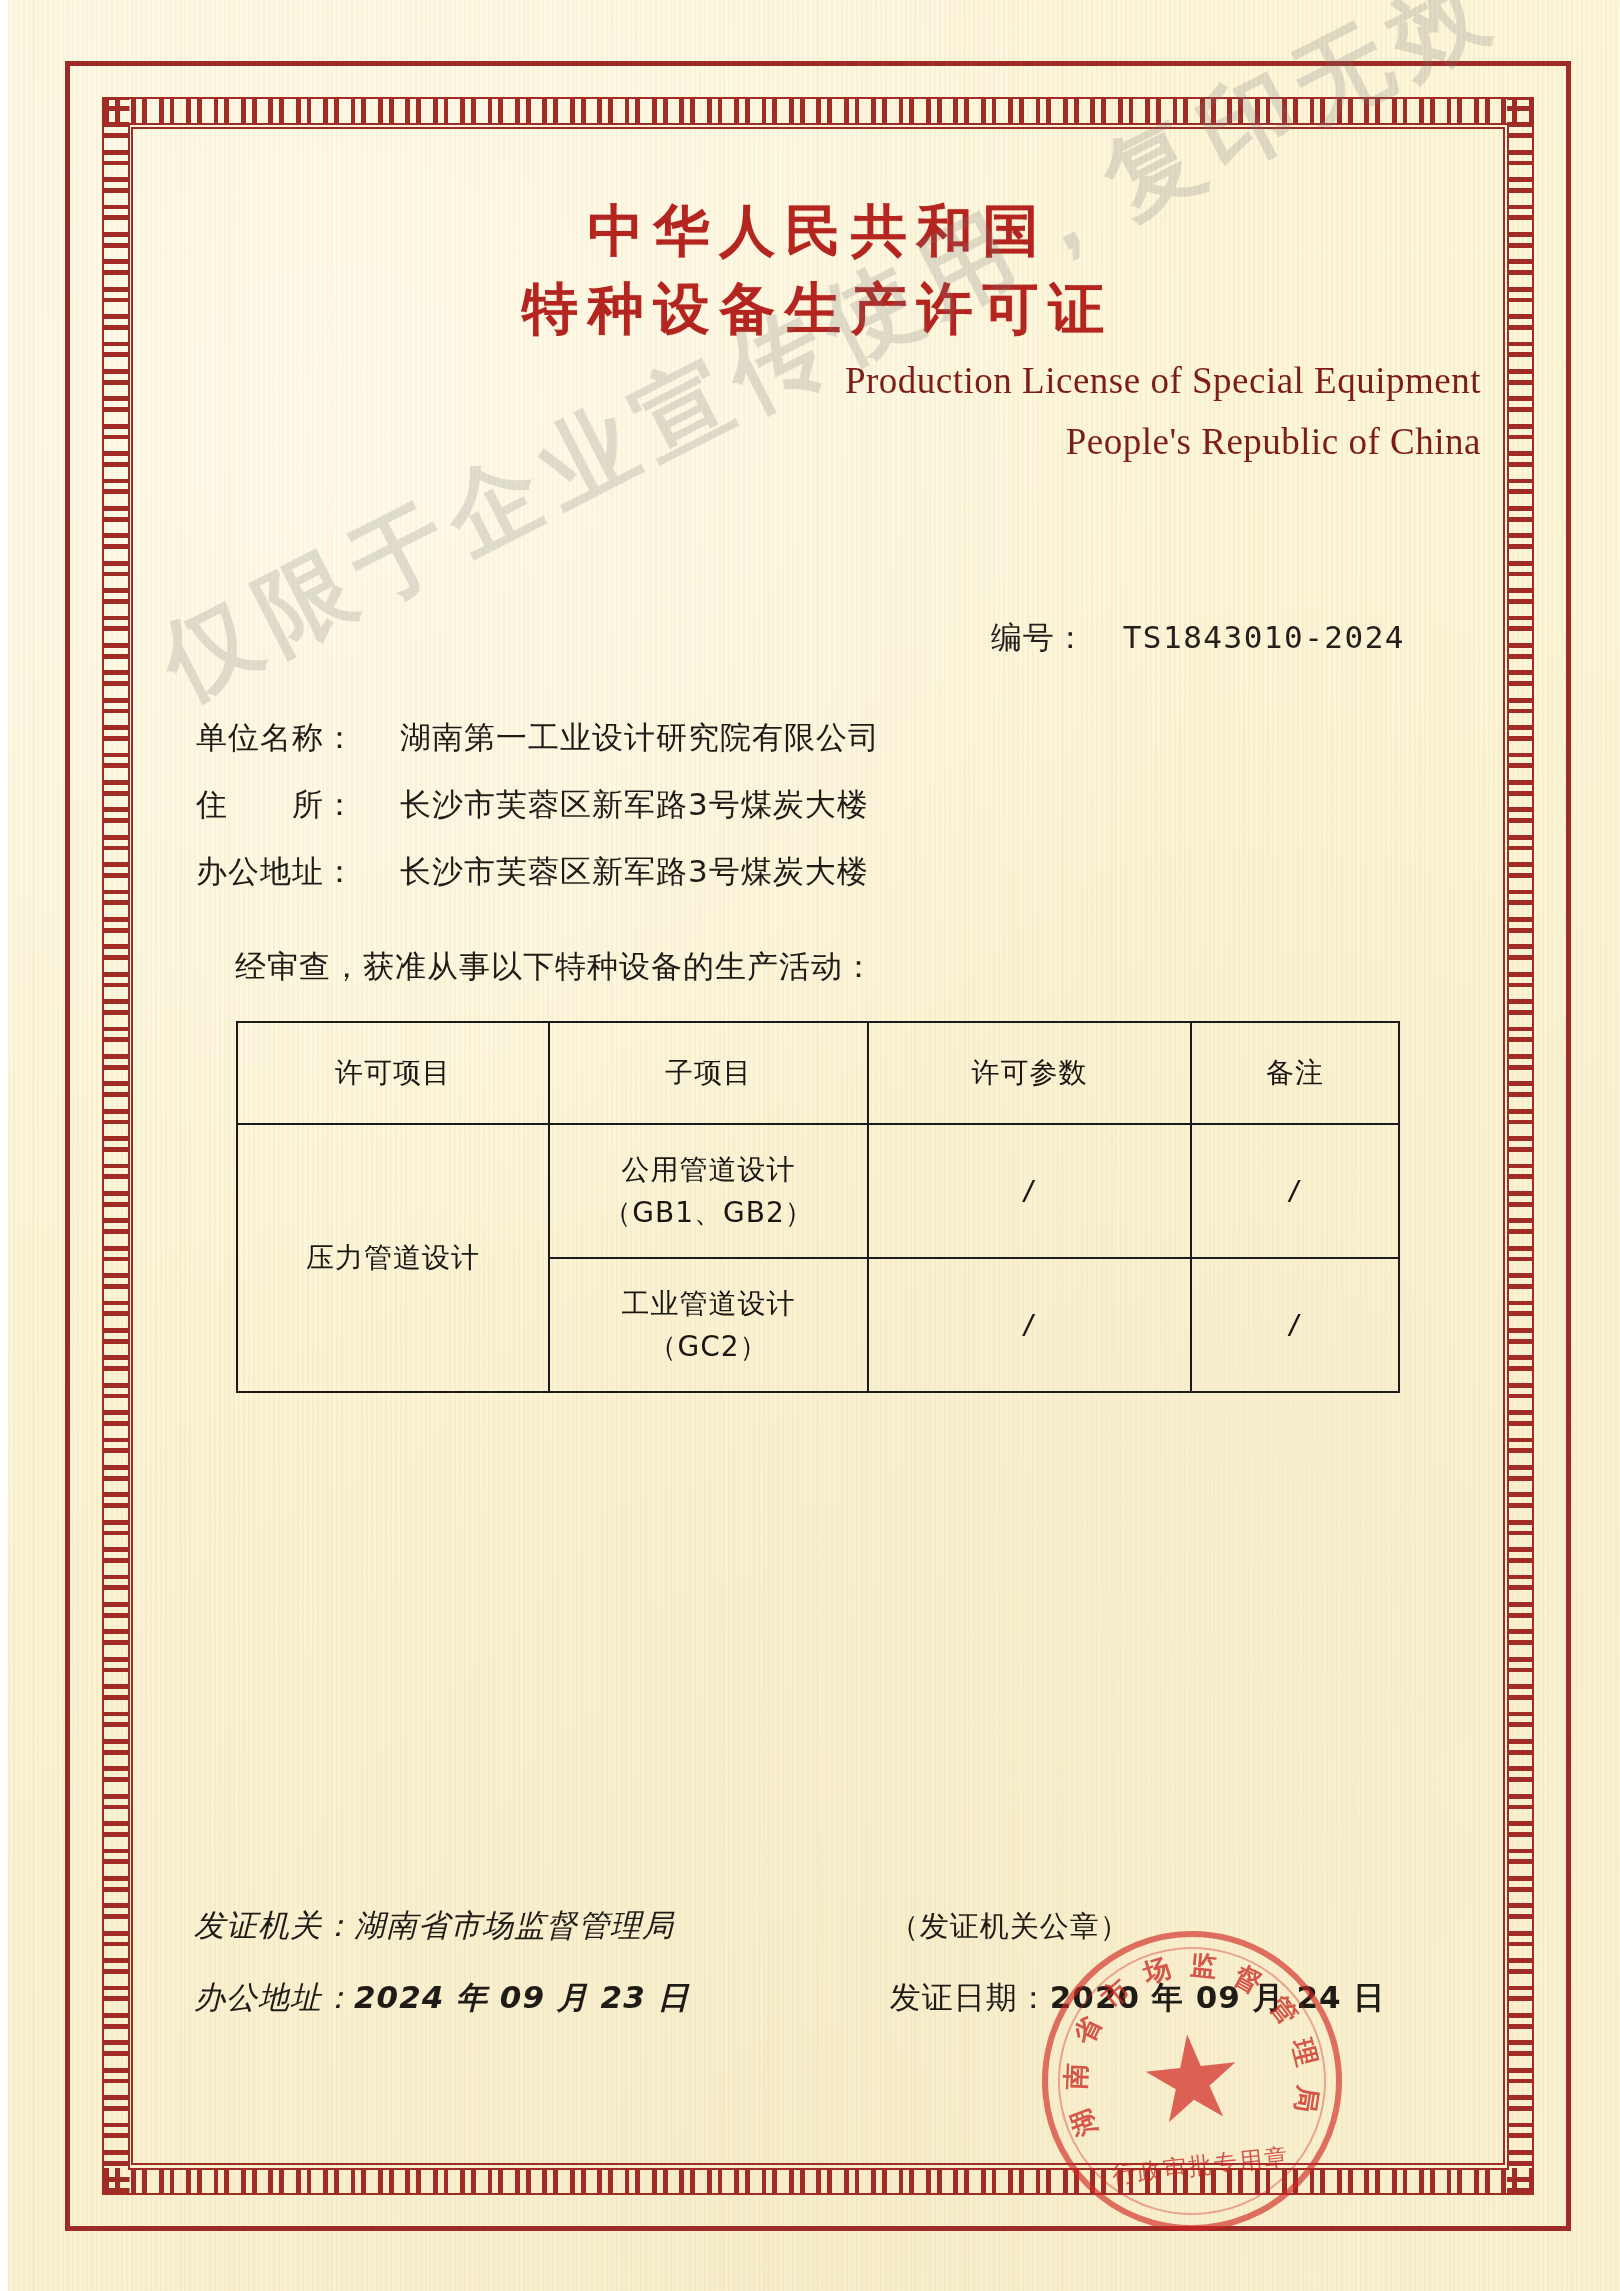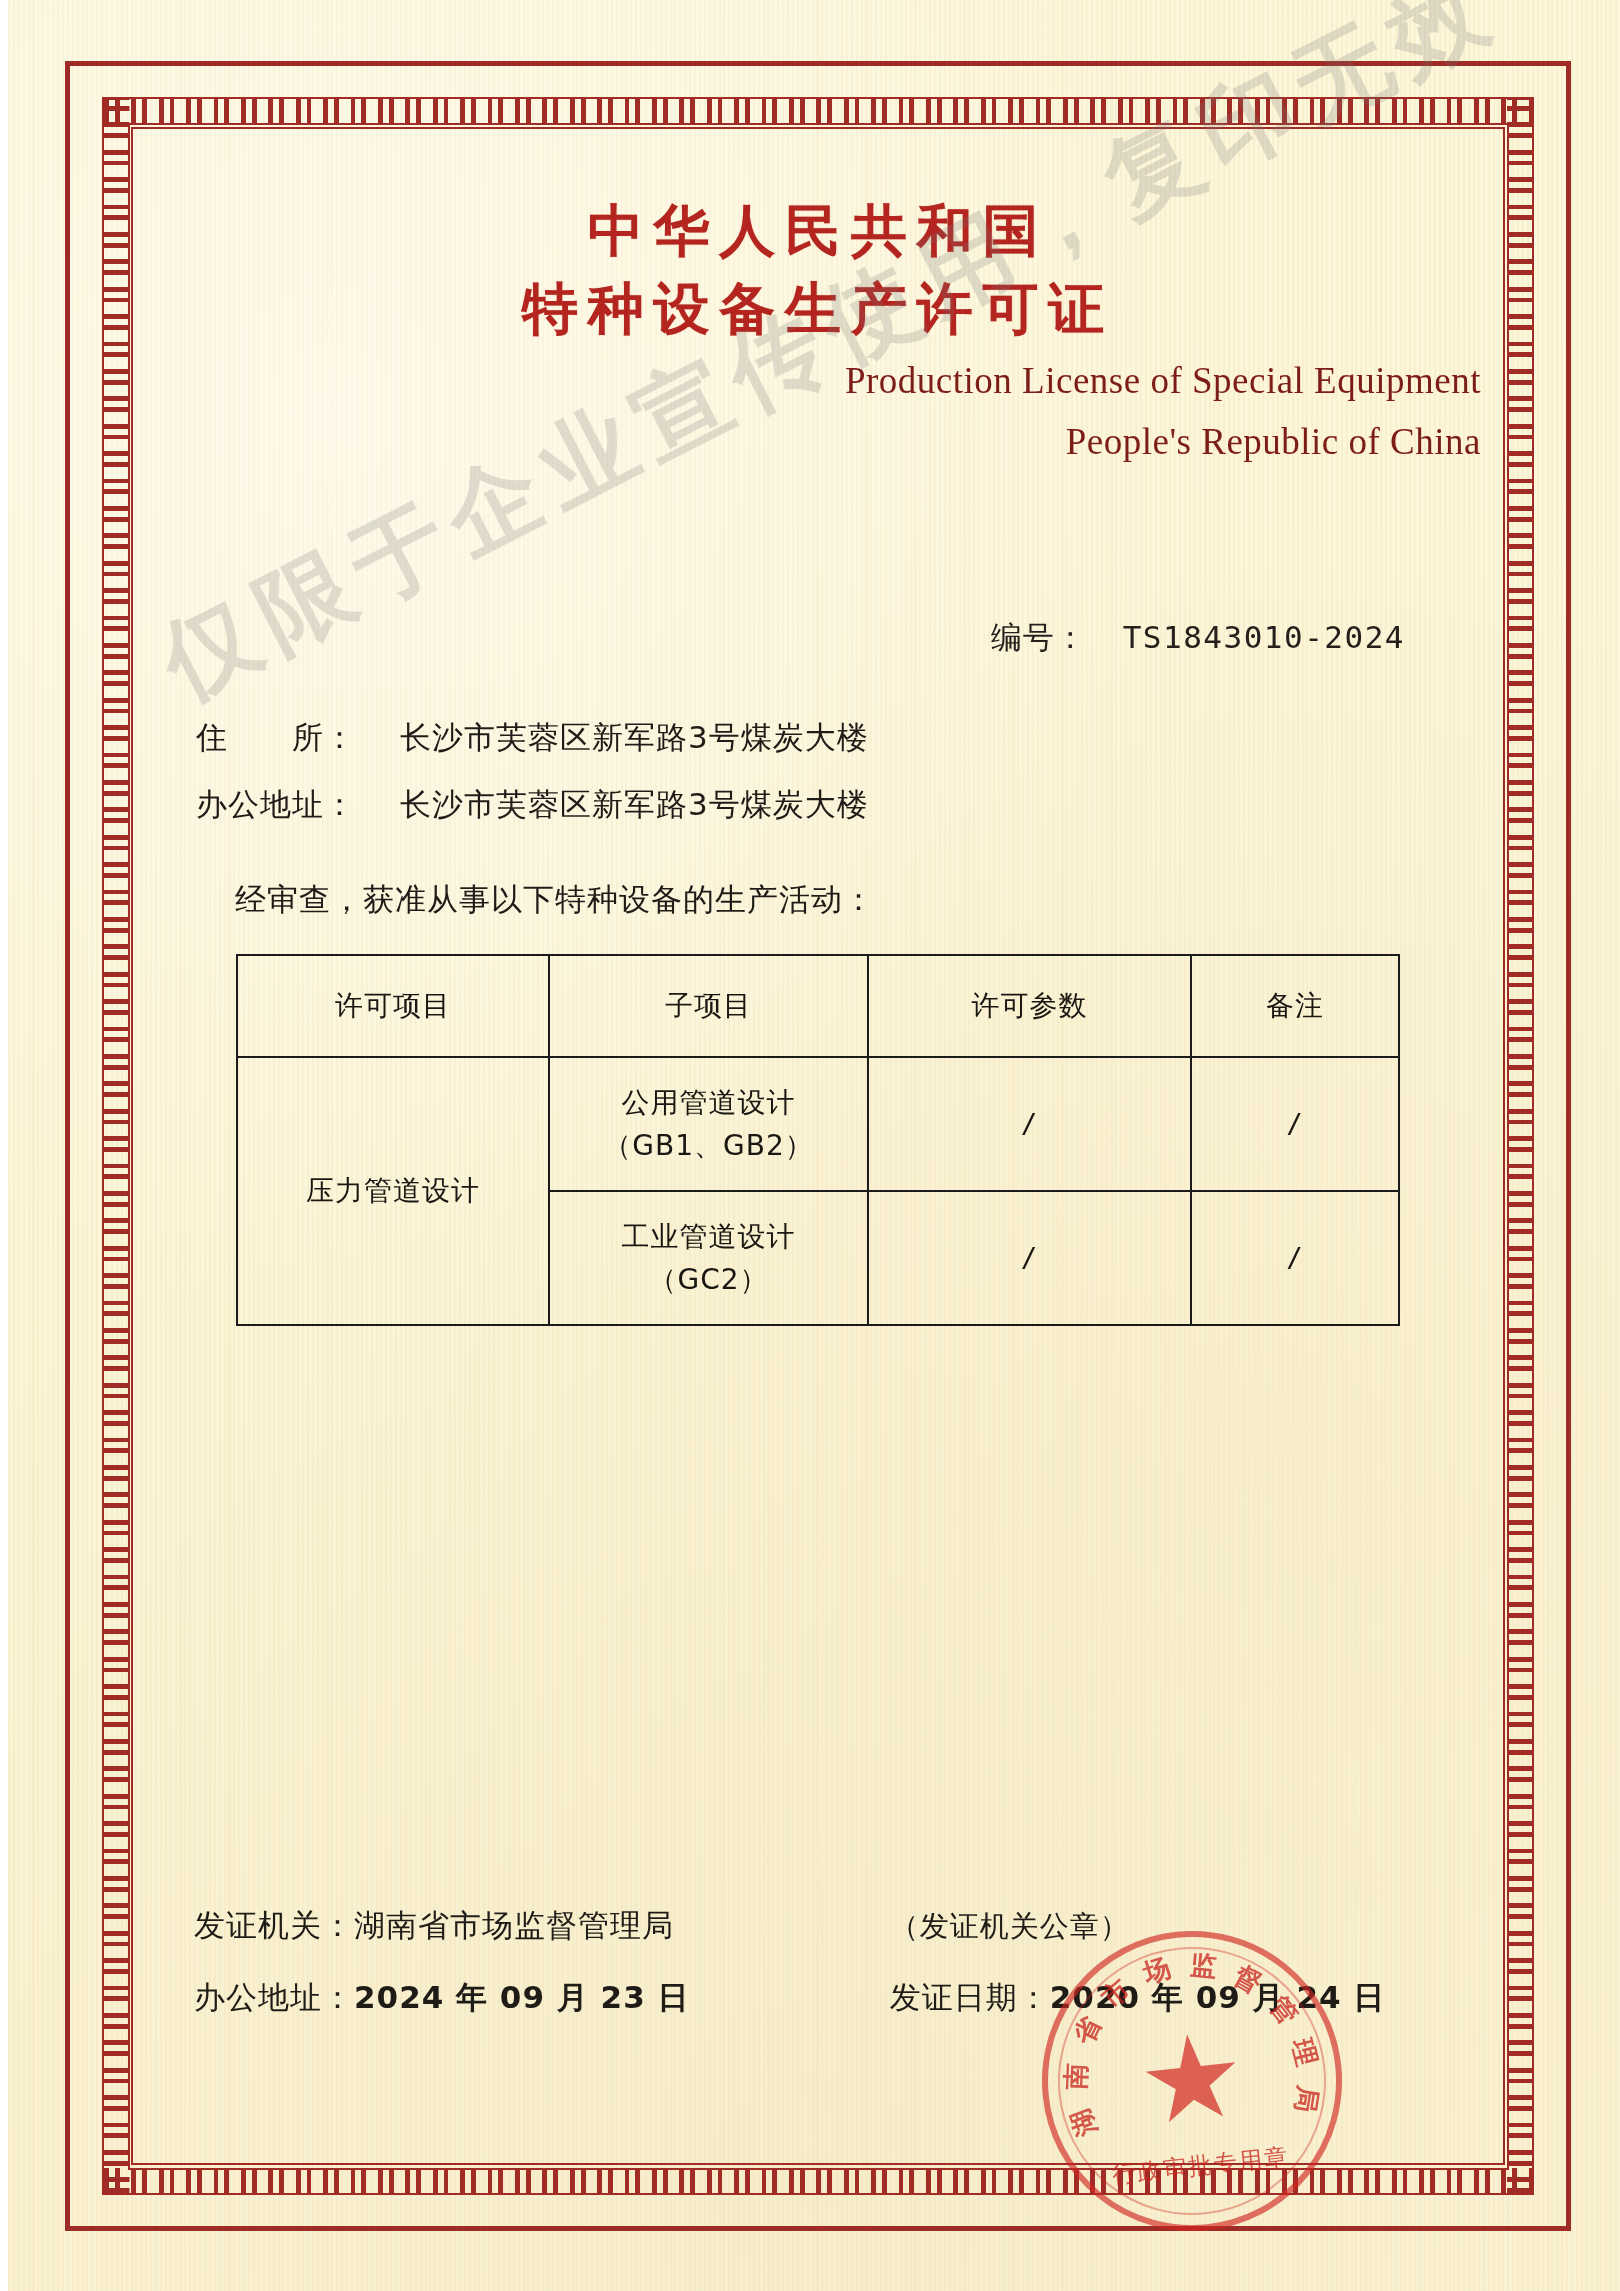--- a/index.html
+++ b/index.html
@@ -228,20 +228,21 @@
     align-items: baseline;
     font-size: 31px;
     line-height: 71px;
     color: #1f1b17;
     font-family: "DejaVu Sans", "Liberation Sans", sans-serif;
     letter-spacing: 1px;
   }
   .footer-left {
     width: 686px;
     flex: 0 0 686px;
+    font-style: italic;
   }
   .footer-right {
     flex: 1;
     padding-left: 9.8px;
   }
   .seal-note {
     color: #1f1b17;
     font-size: 29px;
   }
   .bold-date {
@@ -343,20 +344,24 @@
       <div class="title-cn-2">特种设备生产许可证</div>
       <div class="title-en-1">Production License of Special Equipment</div>
       <div class="title-en-2">People's Republic of China</div>
     </div>
 
     <div class="serial-row">
       <span>编号：</span><span class="serial-num">TS1843010-2024</span>
     </div>
 
     <div class="field-list">
+      <div class="field-row">
+        <div class="field-label">单位名称：</div>
+        <div class="field-value">湖南第一工业设计研究院有限公司</div>
+      </div>
       <div class="field-row">
         <div class="field-label">住　　所：</div>
         <div class="field-value">长沙市芙蓉区新军路3号煤炭大楼</div>
       </div>
       <div class="field-row">
         <div class="field-label">办公地址：</div>
         <div class="field-value">长沙市芙蓉区新军路3号煤炭大楼</div>
       </div>
     </div>
 

